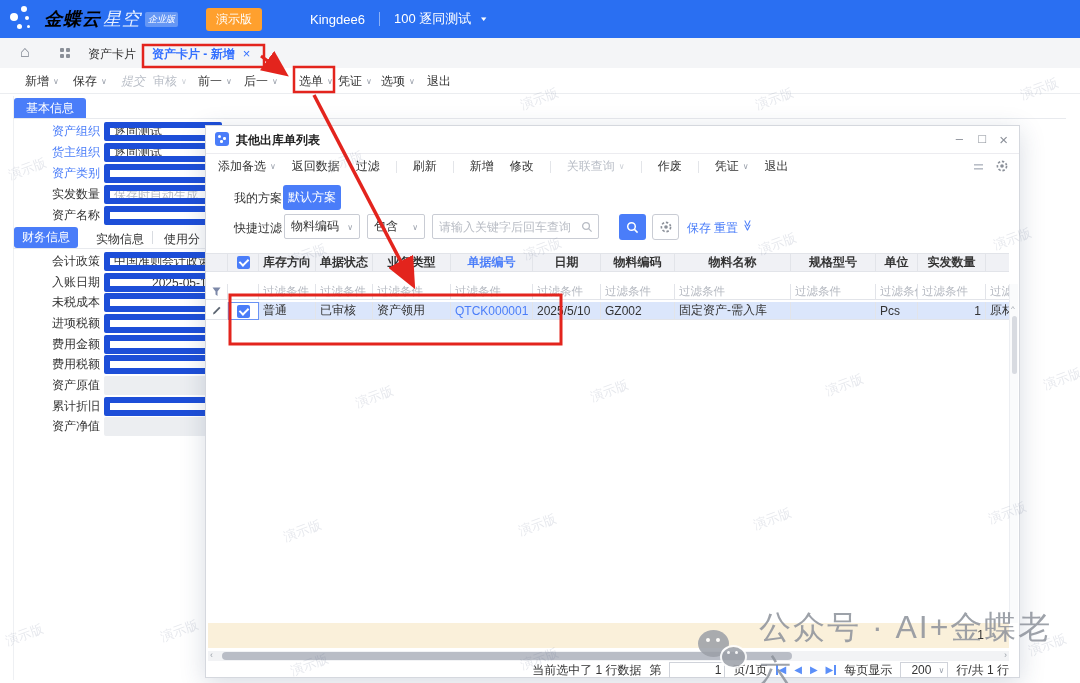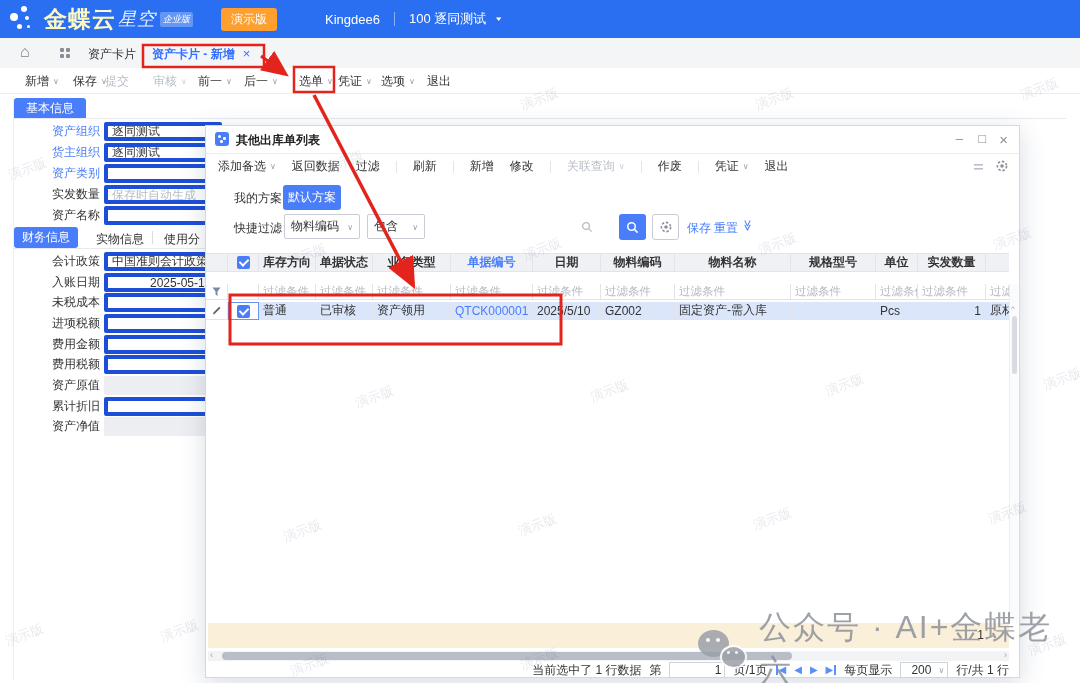--- a/index.html
+++ b/index.html
@@ -4,21 +4,21 @@
 <style>
   html,body{margin:0;padding:0;}
   body{width:1080px;height:683px;position:relative;overflow:hidden;background:#fff;
        font-family:"Liberation Sans","DejaVu Sans",sans-serif;font-size:12px;color:#333;}
   .abs{position:absolute;}
 
   
   .topbar{position:absolute;left:0;top:0;width:1080px;height:38px;background:#2a6ff2;display:flex;align-items:center;}
   .logo-dots{position:relative;width:30px;height:28px;margin-left:8px;}
   .logo-dots i{position:absolute;background:#fff;border-radius:50%;}
-  .brand{color:#fef9c3;font-size:23px;font-weight:bold;letter-spacing:1px;}
+  .brand{color:#000000;font-size:18px;font-weight:bold;font-style:italic;letter-spacing:1px;}
   .brand-light{color:#e8f0ff;font-weight:normal;font-style:italic;font-size:18px;letter-spacing:1px;margin-left:2px;}
   .edition{background:rgba(255,255,255,.28);color:#fff;font-size:9px;padding:1px 3px;border-radius:2px;margin-left:4px;font-style:italic;}
   .demo-badge{background:#ffa02e;color:#fff;font-size:12px;padding:3px 10px;border-radius:3px;margin-left:28px;}
   .topuser{color:#fff;font-size:13px;margin-left:48px;}
   .topdiv{width:1px;height:14px;background:rgba(255,255,255,.45);margin:0 14px;}
   .toporg{color:#fff;font-size:13px;}
   .topcaret{color:#fff;font-size:9px;margin-left:8px;transform:scaleY(.7);}
 
   
   .tabbar{position:absolute;left:0;top:38px;width:1080px;height:30px;background:#f4f5f7;border-bottom:1px solid #e3e5e9;}
@@ -36,21 +36,21 @@
   .crt::after{content:"\2228";font-size:8px;color:#9aa0ab;margin-left:4px;vertical-align:1px;}
   .crt.dis::after{color:#ccd0d6;}
 
   
   .panel-line-v{position:absolute;left:13px;top:96px;width:1px;height:584px;background:#eef0f3;}
   .sec-badge{position:absolute;left:14px;top:98px;width:72px;height:21px;background:#4a7df9;color:#fff;
              display:flex;align-items:center;justify-content:center;border-radius:3px 3px 0 0;}
   .hairline{position:absolute;height:1px;background:#e8eaee;}
   .flabel{position:absolute;left:0;width:100px;text-align:right;padding-right:4px;height:19px;line-height:19px;white-space:nowrap;}
   .flabel.blue{color:#4a7df9;}
-  .finput{position:absolute;left:104px;width:118px;height:19px;border:4px solid #1d4ed8;border-radius:2px;
+  .finput{position:absolute;left:104px;width:118px;height:19px;border:6px solid #1d4ed8;border-radius:2px;
           font:12px "Liberation Sans","DejaVu Sans",sans-serif;padding:0 4px;color:#333;box-sizing:border-box;background:#fff;}
   .finput::placeholder{color:#b8bcc4;}
   .finput.dis{background:#eceef1;border-color:#eceef1;}
   .ftab-act{position:absolute;left:14px;top:227px;width:64px;height:21px;background:#4a7df9;color:#fff;border-radius:3px;
             display:flex;align-items:center;justify-content:center;}
   .ftab{position:absolute;top:231px;color:#333;}
   .ftab-sep{position:absolute;top:231px;width:1px;height:13px;background:#d9dce1;}
 
   
   .modal{position:absolute;left:205px;top:125px;width:815px;height:553px;background:#fff;border:1px solid #d5d8de;
@@ -148,21 +148,21 @@
     </span>
   <span class="tab1">资产卡片</span>
   <span class="tab2">
     <span>资产卡片 - 新增</span><span class="close">×</span>
   </span>
 </div>
 
 <div class="toolbar">
   <span class="tbi crt" style="left:25px;">新增</span>
   <span class="tbi crt" style="left:73px;">保存</span>
-  <span class="tbi dis" style="left:105px;">提交</span>
+  <span class="tbi dis" style="left:121px;font-style:italic;">提交</span>
   <span class="tbi dis crt dis" style="left:153px;">审核</span>
   <span class="tbi crt" style="left:198px;">前一</span>
   <span class="tbi crt" style="left:244px;">后一</span>
   <span class="tbi crt" style="left:299px;">选单</span>
   <span class="tbi crt" style="left:338px;">凭证</span>
   <span class="tbi crt" style="left:381px;">选项</span>
   <span class="tbi" style="left:427px;">退出</span>
 </div>
 
 <div class="panel-line-v"></div>
@@ -251,20 +251,21 @@
 
   <span class="m-label" style="left:28px;top:94px;">快捷过滤</span>
   <div class="m-select" style="left:78px;top:88px;width:76px;">
     <span>物料编码</span>
       <span class="crt"></span>
   </div>
   <div class="m-select" style="left:161px;top:88px;width:58px;">
     <span>包含</span>
       <span class="crt"></span>
   </div>
+  <input class="m-input" style="left: 226px; top: 88px; width: 167px;" placeholder="请输入关键字后回车查询">
   <svg class="abs" style="left:375px;top:95px;" width="12" height="12">
     <circle cx="5" cy="5" r="3.4" fill="none" stroke="#b8bcc4" stroke-width="1.3"></circle>
       <line x1="7.6" y1="7.6" x2="10.6" y2="10.6" stroke="#b8bcc4" stroke-width="1.3"></line>
   </svg>
   <div class="icon-btn" style="left:413px;top:88px;background:#4a7df9;">
     <svg width="13" height="13">
       <circle cx="5.5" cy="5.5" r="3.8" fill="none" stroke="#fff" stroke-width="1.5"></circle>
         <line x1="8.4" y1="8.4" x2="11.6" y2="11.6" stroke="#fff" stroke-width="1.5"></line>
     </svg>
   </div>

